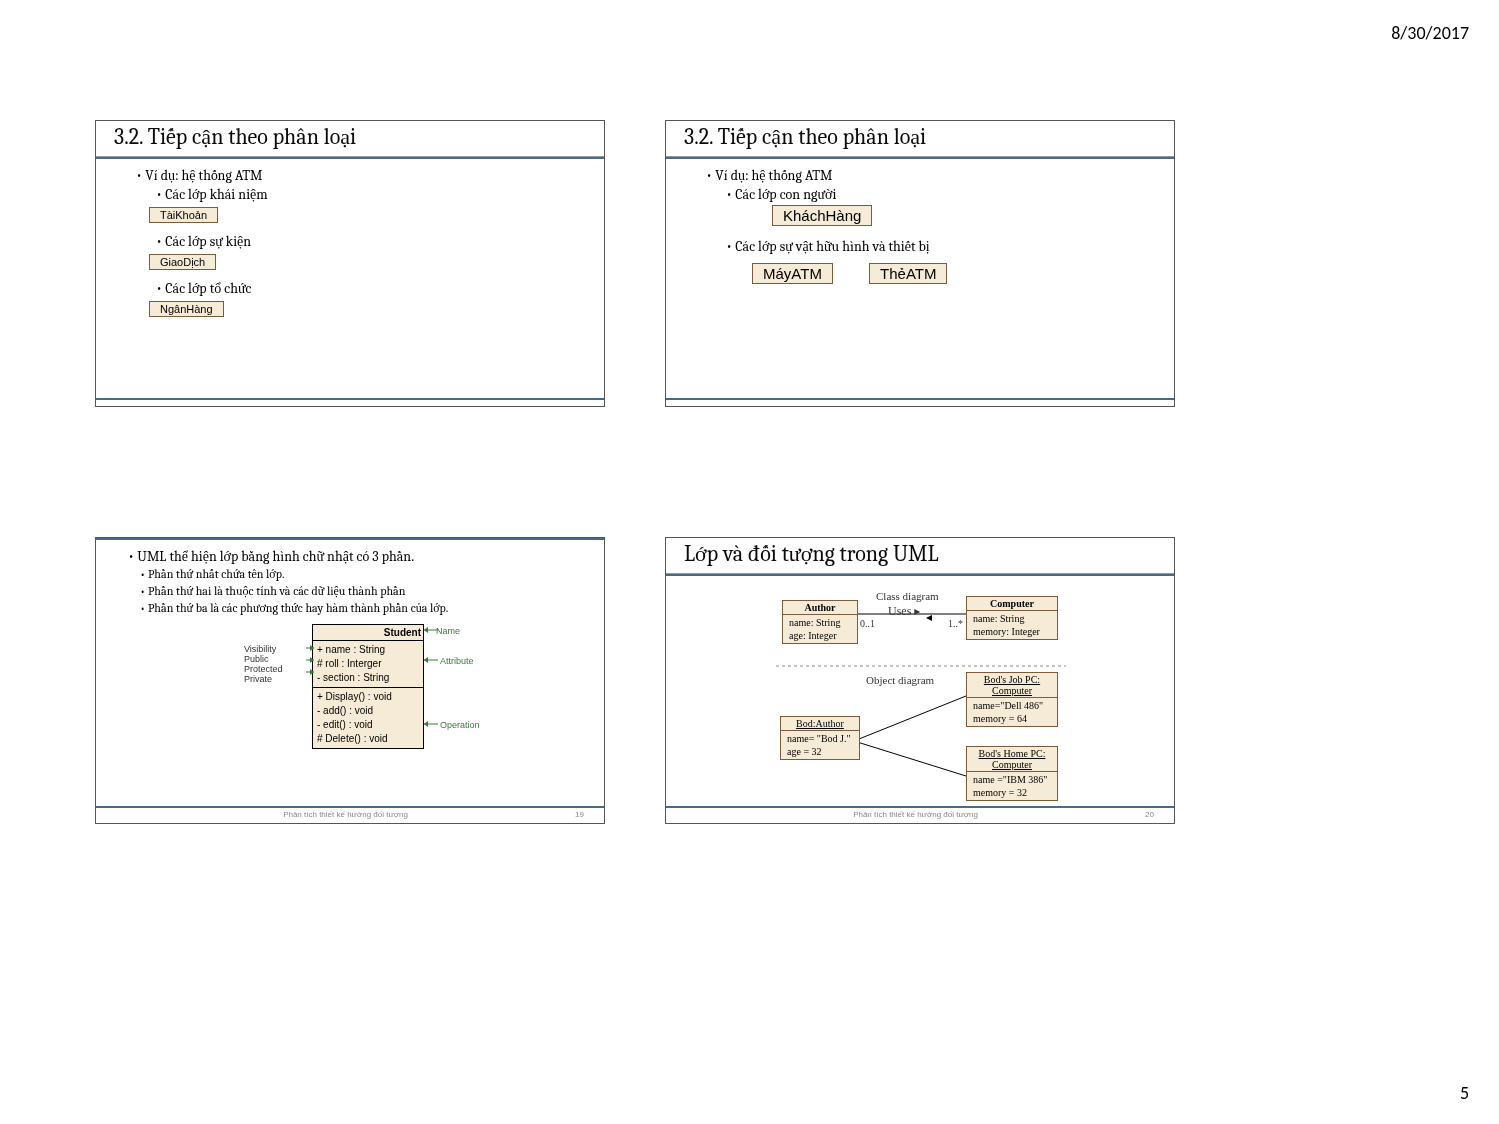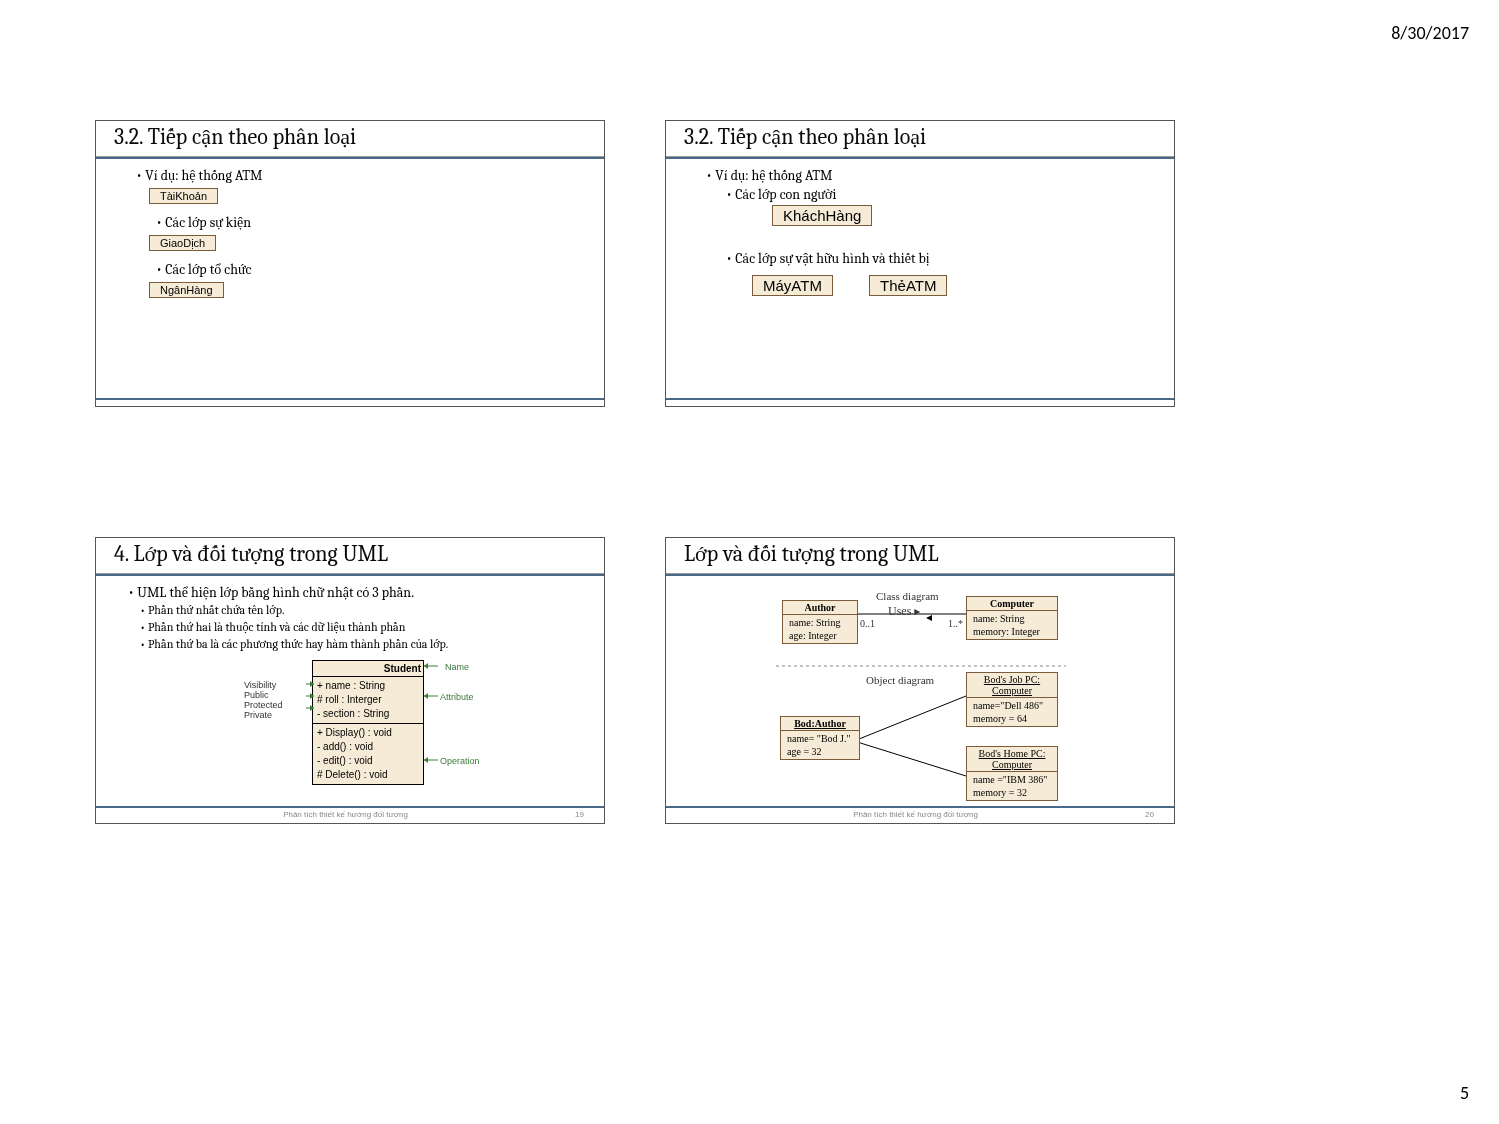--- a/index.html
+++ b/index.html
@@ -38,20 +38,23 @@
 
 <div class="slide">
   <div class="titlebar">
     <h2>3.2. Tiếp cận theo phân loại</h2>
   </div>
   <div class="divider"></div>
   <div class="body">
     <ul>
       <li>Ví dụ: hệ thống ATM</li>
     </ul>
+    <ul style="padding-left:34px">
+      <li>Các lớp khái niệm</li>
+    </ul>
     <div class="classbox">TàiKhoản</div>
     <ul style="padding-left:34px;margin-top:10px">
       <li>Các lớp sự kiện</li>
     </ul>
     <div class="classbox">GiaoDịch</div>
     <ul style="padding-left:34px;margin-top:10px">
       <li>Các lớp tổ chức</li>
     </ul>
     <div class="classbox">NgânHàng</div>
   </div>
@@ -69,39 +72,36 @@
   <div class="body">
     <ul>
       <li>Ví dụ: hệ thống ATM</li>
     </ul>
     <ul style="padding-left:34px">
       <li>Các lớp con người</li>
     </ul>
     <div style="margin-left:80px;margin-top:2px">
       <span class="classbox2">KháchHàng</span>
     </div>
-    <ul style="padding-left:34px;margin-top:24px">
+    <ul style="padding-left:34px;margin-top:12px">
       <li>Các lớp sự vật hữu hình và thiết bị</li>
     </ul>
     <div style="margin-left:60px;margin-top:8px">
       <span class="classbox2">MáyATM</span>
       <span style="display:inline-block;width:30px"></span>
       <span class="classbox2">ThẻATM</span>
     </div>
   </div>
   <div class="footer">
         <span></span>
         <span></span>
       </div>
 </div>
 
 <div class="slide">
-  <div class="titlebar">
-    <h2>4. Lớp và đối tượng trong UML</h2>
-  </div>
   <div class="divider"></div>
   <div class="body" style="padding-left:18px">
     <ul>
       <li>UML thể hiện lớp bằng hình chữ nhật có 3 phần.</li>
     </ul>
     <ul style="padding-left:26px;font-size:12px">
       <li>Phần thứ nhất chứa tên lớp.</li>
       <li>Phần thứ hai là thuộc tính và các dữ liệu thành phần</li>
       <li>Phần thứ ba là các phương thức hay hàm thành phần của lớp.</li>
     </ul>
@@ -122,21 +122,21 @@
           <div>- section : String</div>
         </div>
         <div class="sec">
           <div>+ Display() : void</div>
           <div>- add() : void</div>
           <div>- edit() : void</div>
           <div># Delete() : void</div>
         </div>
       </div>
 
-      <div class="label green" style="position:absolute;left:331px;top:6px">Name</div>
+      <div class="label green" style="position:absolute;left:322px;top:6px">Name</div>
       <div class="label green" style="position:absolute;left:326px;top:36px">Attribute</div>
       <div class="label green" style="position:absolute;left:326px;top:100px">Operation</div>
 
       <svg style="position:absolute;left:0;top:0;width:470px;height:140px;pointer-events:none">
         <line x1="192" y1="28" x2="200" y2="28" stroke="#3a7a3a" stroke-width="1"></line>
         <line x1="192" y1="40" x2="200" y2="40" stroke="#3a7a3a" stroke-width="1"></line>
         <line x1="192" y1="52" x2="200" y2="52" stroke="#3a7a3a" stroke-width="1"></line>
         <polygon points="200,28 196,25 196,31" fill="#3a7a3a"></polygon>
         <polygon points="200,40 196,37 196,43" fill="#3a7a3a"></polygon>
         <polygon points="200,52 196,49 196,55" fill="#3a7a3a"></polygon>
@@ -189,21 +189,21 @@
       <div class="h">Computer</div>
       <div class="b">
             <div>name: String</div>
             <div>memory: Integer</div>
           </div>
     </div>
 
     <div class="label" style="position:absolute;left:200px;top:98px;font-family:'Times New Roman',serif;font-size:11px">Object diagram</div>
 
     <div class="umlsmall" style="position:absolute;left:114px;top:140px;width:78px">
-      <div class="h underline" style="font-weight:bold">Bod:Author</div>
+      <div class="h underline" style="font-weight:normal">Bod:Author</div>
       <div class="b">
             <div>name= "Bod J."</div>
             <div>age = 32</div>
           </div>
     </div>
 
     <div class="umlsmall" style="position:absolute;left:300px;top:96px;width:90px">
       <div class="h underline" style="font-weight:normal">Bod's Job PC: Computer</div>
       <div class="b">
             <div>name="Dell 486"</div>

